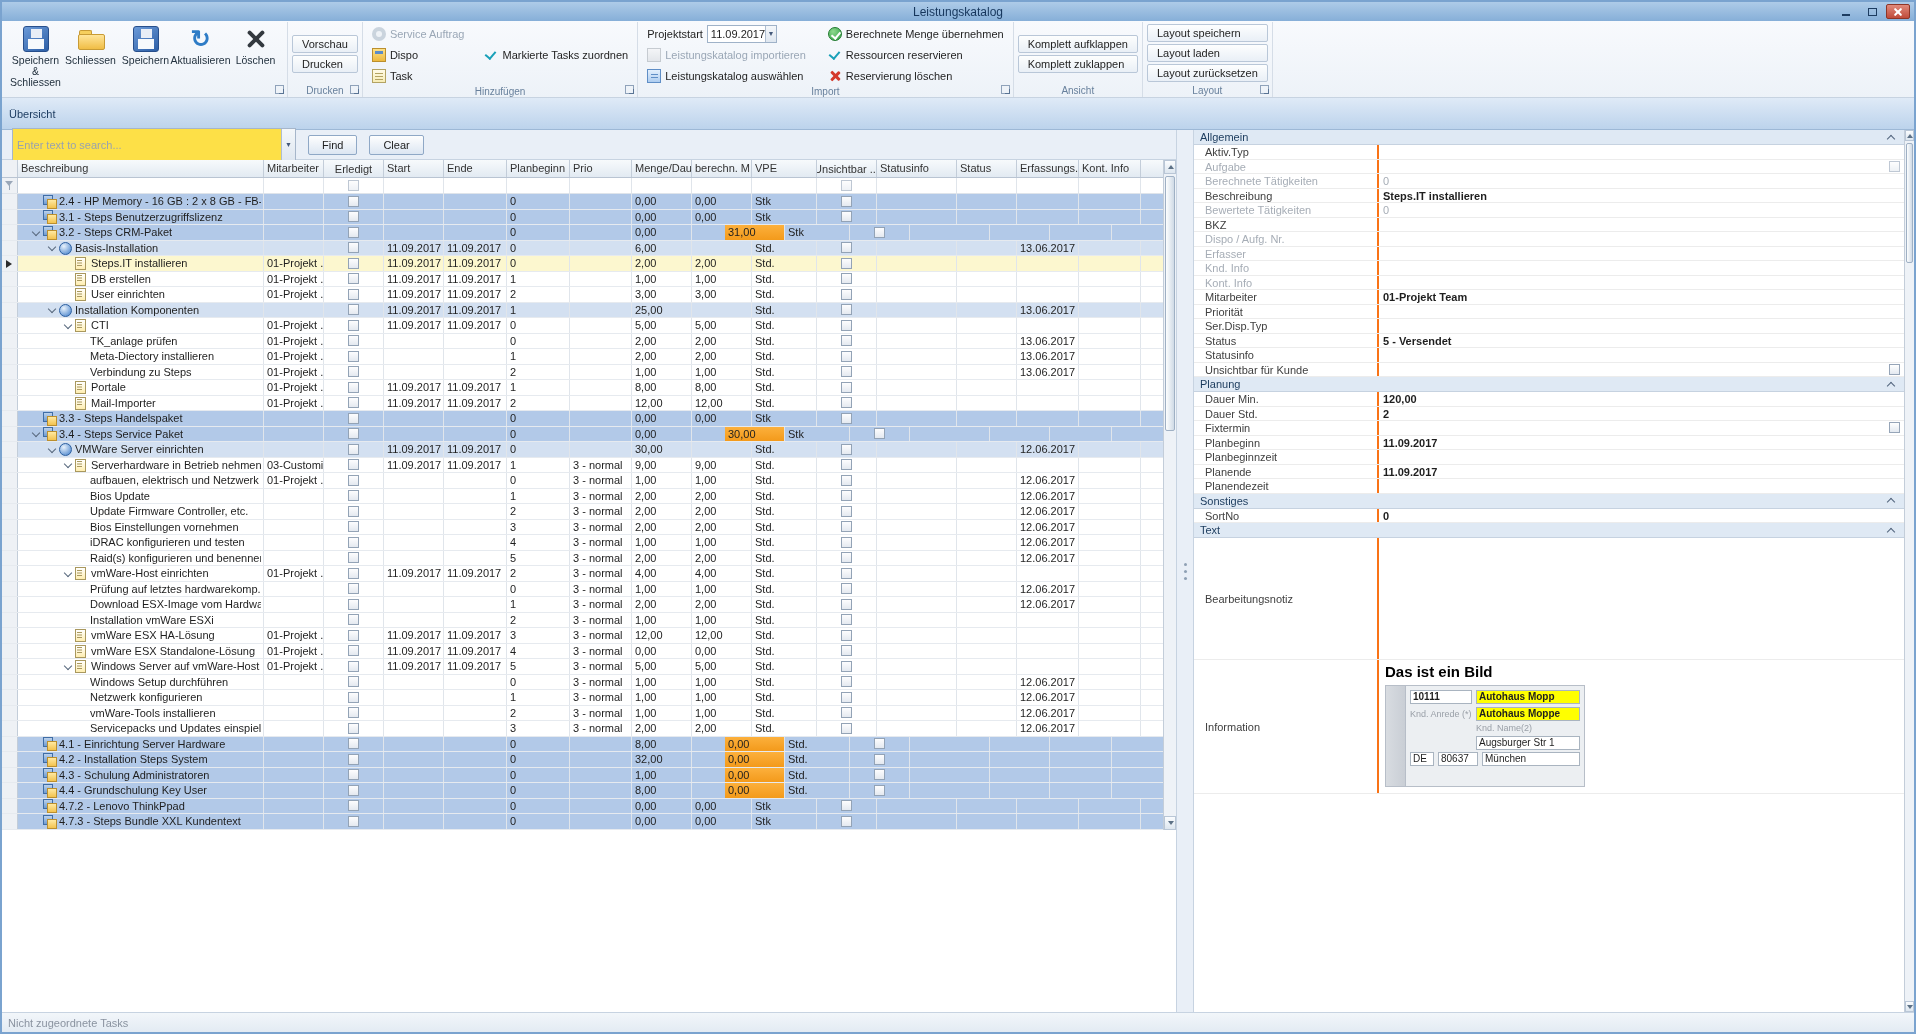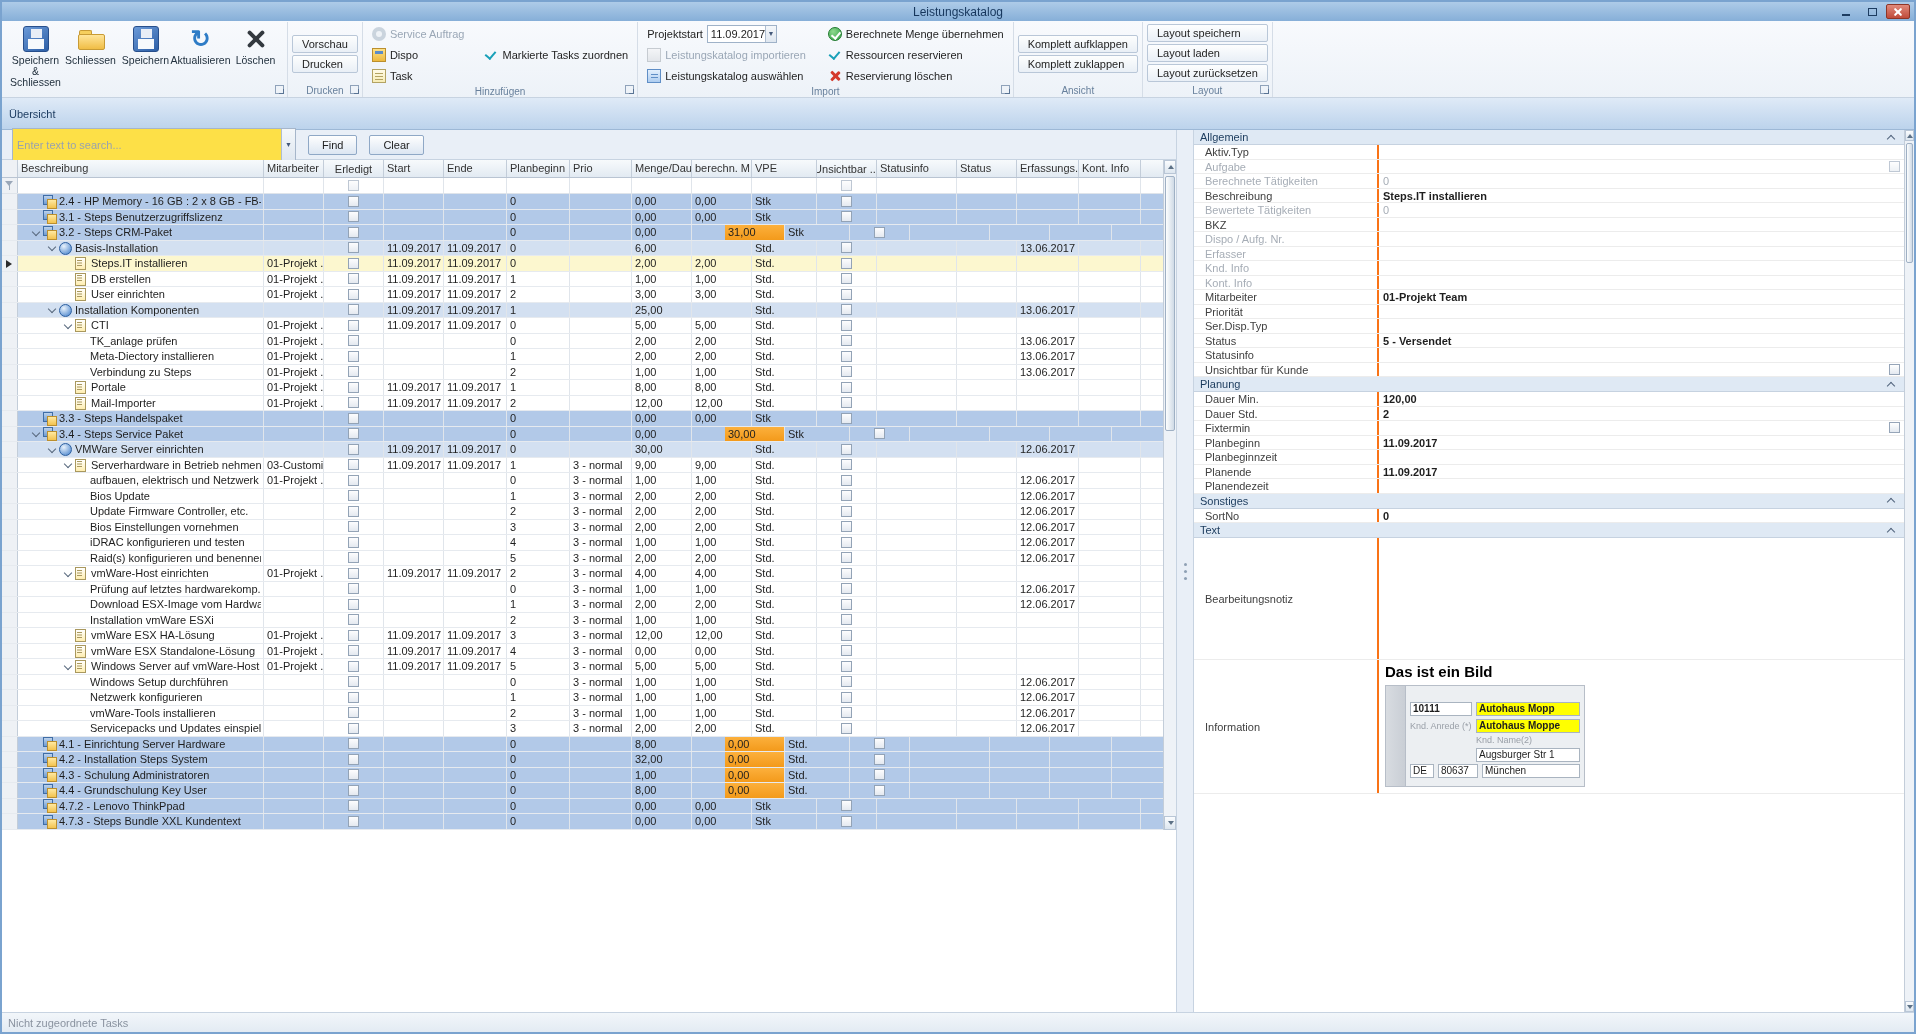--- a/index.html
+++ b/index.html
@@ -169,21 +169,21 @@
   .prow.tall .pvalue { line-height:normal; }
   .pbold { font-weight:bold; }
   .pdis { color:#a6adb6; }
   .pcheck { position:absolute; right:4px; top:1px; width:11px; height:11px; border:1px solid #96a5b8; background:linear-gradient(#fff,#e3e9f0); }
 
   
   .infoimg { padding:3px 0 0 2px; }
   .infoimg-title { font-size:15px; font-weight:bold; color:#000; margin-bottom:5px; }
   .infocard { display:flex; width:200px; height:102px; border:1px solid #b7bec8; background:#eceff2; }
   .cardstrip { width:20px; flex:0 0 auto; background:linear-gradient(90deg,#d8dce1,#c9ced5); border-right:1px solid #b7bec8; }
-  .cardbody { flex:1; padding:16px 4px; display:flex; flex-direction:column; gap:2.5px; min-width:0; }
+  .cardbody { flex:1; padding:4px 4px; display:flex; flex-direction:column; gap:2.5px; min-width:0; }
   .crow { display:flex; gap:4px; align-items:center; }
   .cfield { background:#fff; border:1px solid #a9b4c0; font-size:10px; line-height:12px; height:14px; padding:0 2px; white-space:nowrap; overflow:hidden; }
   .cyellow { background:#ffff00; font-weight:bold; }
   .cgrow { flex:1; min-width:0; }
   .cnum { font-weight:bold; width:62px; flex:0 0 auto; }
   .clabel { color:#9aa0a8; font-size:9px; white-space:nowrap; overflow:hidden; }
   .cw { width:62px; flex:0 0 auto; }
   .cspacer { height:1px; }
   .csm { width:24px; flex:0 0 auto; }
   .csm2 { width:40px; flex:0 0 auto; }

